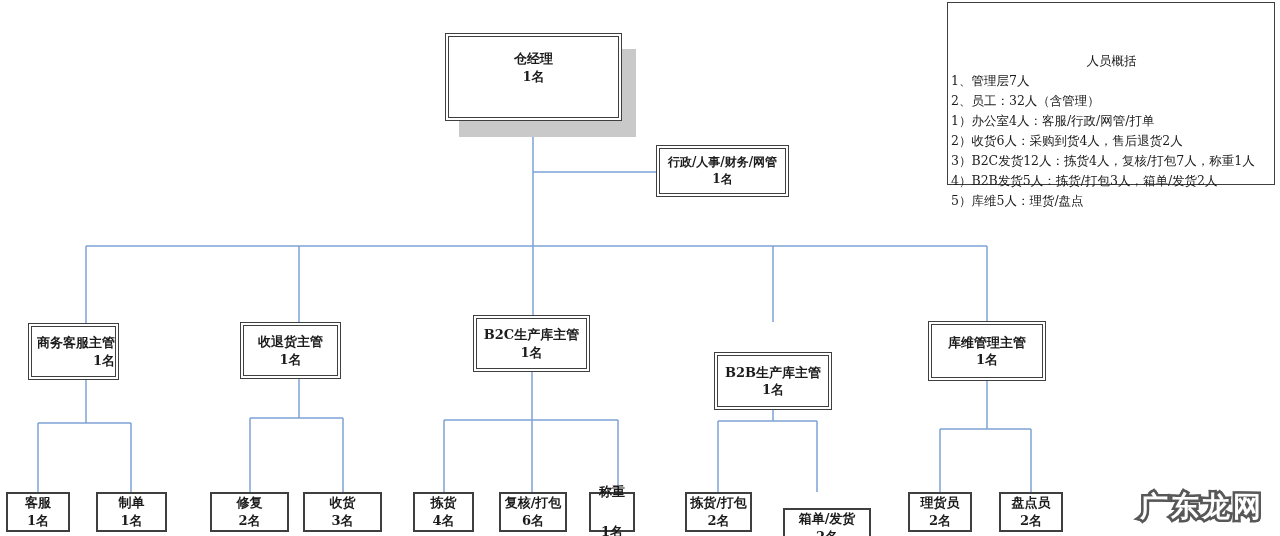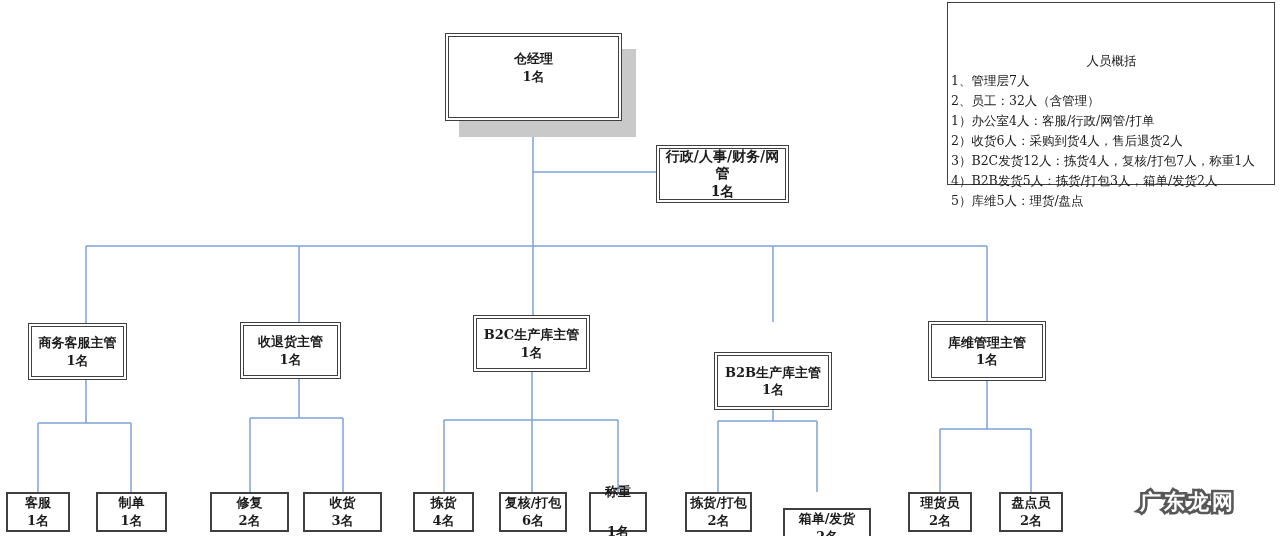--- a/index.html
+++ b/index.html
@@ -18,41 +18,41 @@
   .root{justify-content:flex-start;padding-top:13px;box-shadow:14px 16px 0 0 #c9c9c9;}
   .panel{
     position:absolute;left:947px;top:2px;width:328px;height:183px;box-sizing:border-box;
     border:1px solid #3f3f3f;background:#ffffff;padding:4px 2px 0 3px;
     font-size:12.5px;line-height:20px;font-weight:normal;
   }
   .panel .ptitle{text-align:center;margin-top:44px;}
   .panel .pline{text-align:left;white-space:nowrap;}
   .watermark{
     position:absolute;left:1140px;top:488px;font-family:"DejaVu Sans","Liberation Sans",sans-serif;
-    font-weight:bold;font-size:21px;letter-spacing:3px;color:#ffffff;
+    font-weight:bold;font-size:28px;letter-spacing:3px;color:#ffffff;
     -webkit-text-stroke:5px #585858;paint-order:stroke fill;
     text-shadow:-2px -2px 0 #585858,2px -2px 0 #585858,-2px 2px 0 #585858,2px 2px 0 #585858,
                 0 -2px 0 #585858,0 2px 0 #585858,-2px 0 0 #585858,2px 0 0 #585858;
   }
   
   .n-root{left:445px;top:33px;width:177px;height:88px;}
-  .n-admin{left:656px;top:145px;width:133px;height:58px;font-size:14px;}
-  .n-m0{left:28px;top:323px;width:99px;height:57px;}
+  .n-admin{left:656px;top:145px;width:133px;height:52px;font-size:12px;}
+  .n-m0{left:28px;top:323px;width:91px;height:57px;text-align:right;}
   .n-m1{left:240px;top:322px;width:101px;height:57px;}
   .n-m2{left:473px;top:315px;width:117px;height:57px;}
   .n-m3{left:714px;top:322px;width:118px;height:58px;margin-top:30px;}
   .n-m4{left:928px;top:321px;width:118px;height:60px;}
   .leaf{top:492px;height:40px;line-height:18px;}
   .n-l0{left:6px;width:64px;}
   .n-l1{left:96px;width:71px;}
   .n-l2{left:210px;width:79px;}
   .n-l3{left:303px;width:79px;}
   .n-l4{left:413px;width:61px;}
   .n-l5{left:499px;width:68px;}
-  .n-l6{left:589px;width:58px;gap:22px;}
+  .n-l6{left:589px;width:46px;gap:22px;}
   .n-l7{left:685px;width:67px;}
   .n-l8{left:783px;width:88px;margin-top:16px;}
   .n-l9{left:908px;width:64px;}
   .n-l10{left:999px;width:64px;}
 </style>
 </head>
 <body>
 
 <div id="stage">
 

